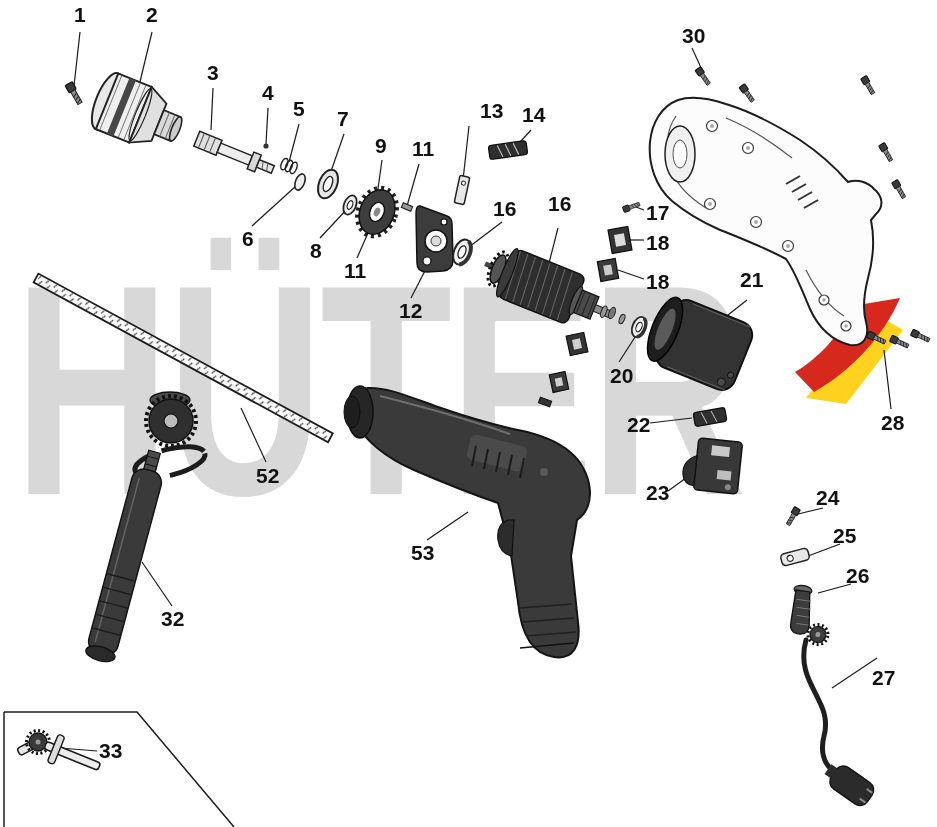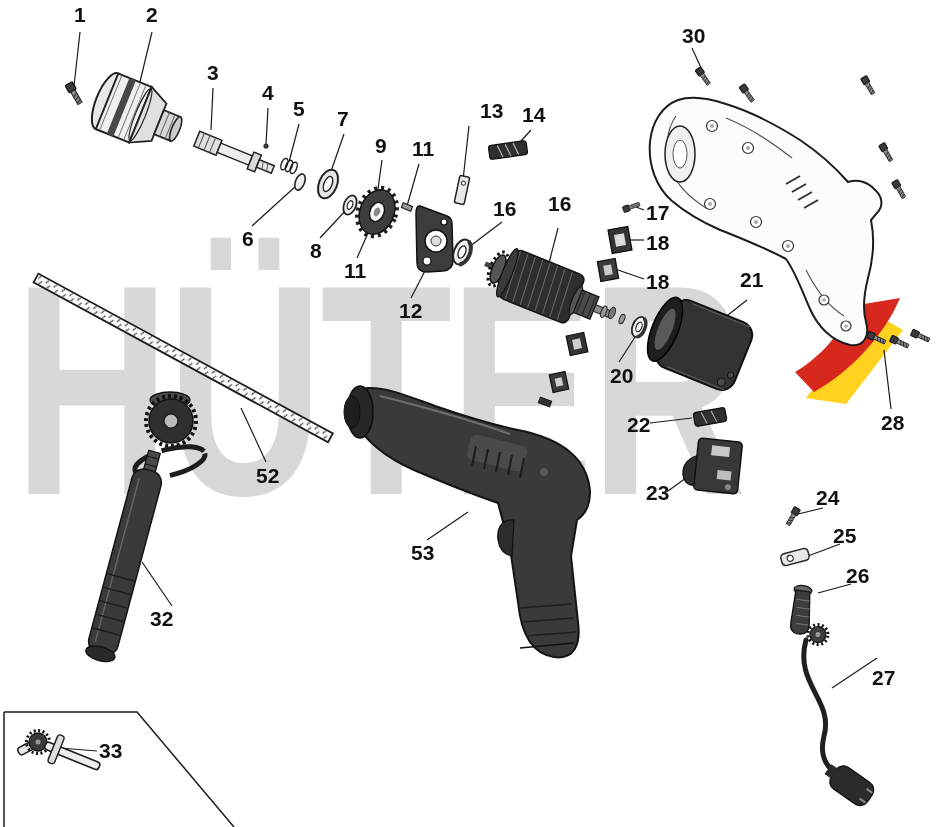--- a/index.html
+++ b/index.html
@@ -408,16 +408,16 @@
   <div class="lbl" style="left:627px;top:413px">22</div>
   <div class="lbl" style="left:646px;top:481px">23</div>
   <div class="lbl" style="left:816px;top:486px">24</div>
   <div class="lbl" style="left:833px;top:524px">25</div>
   <div class="lbl" style="left:846px;top:564px">26</div>
   <div class="lbl" style="left:872px;top:666px">27</div>
   <div class="lbl" style="left:881px;top:411px">28</div>
   <div class="lbl" style="left:411px;top:541px">53</div>
   <div class="lbl" style="left:682px;top:24px">30</div>
   <div class="lbl" style="left:256px;top:464px">52</div>
-  <div class="lbl" style="left:150px;top:607px">32</div>
+  <div class="lbl" style="left:161px;top:607px">32</div>
   <div class="lbl" style="left:99px;top:739px">33</div>
 
 </div>
 
 </body></html>

